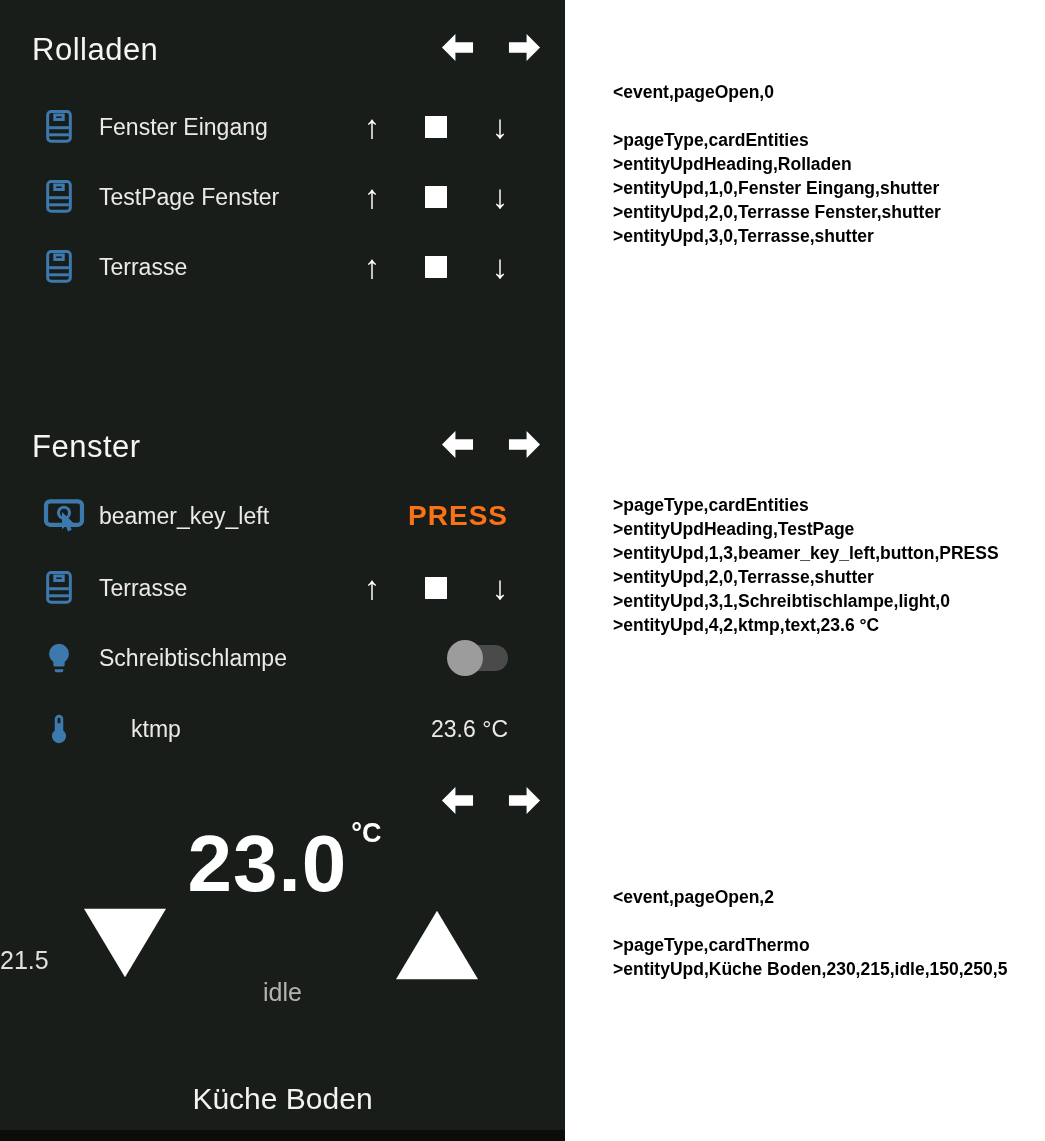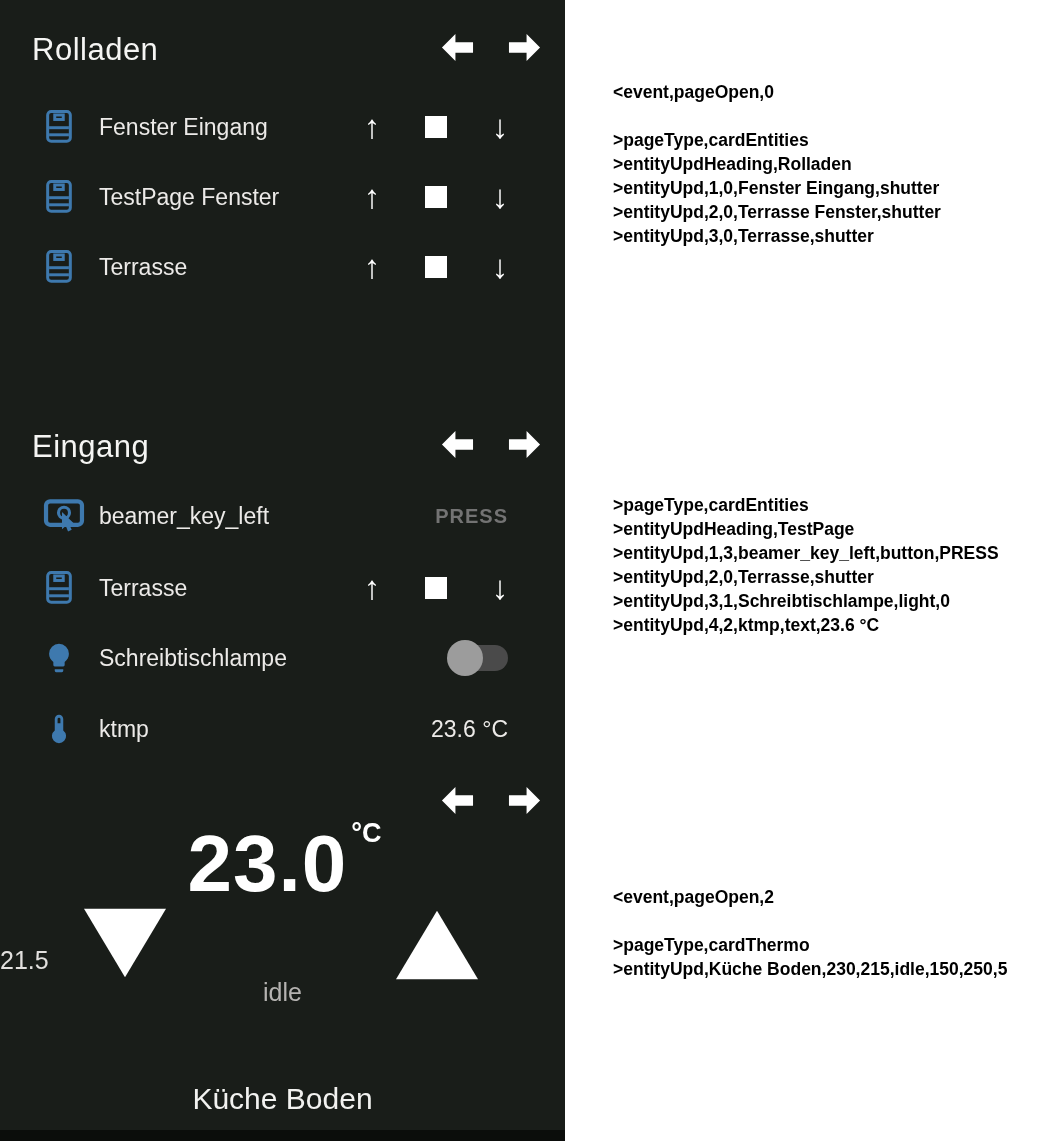--- a/index.html
+++ b/index.html
@@ -33,22 +33,22 @@
                 display:flex; align-items:center; }
   .entity-icon { width:44px; height:46px; display:flex; align-items:center; flex:0 0 44px; }
   .entity-label { font-size:23px; color:#eceae8; margin-left:13px; white-space:nowrap;text-align:center; }
 
   .shutter-controls { position:absolute; left:308px; width:172px; height:48px;
                       display:flex; align-items:center; justify-content:space-between; }
   .arrow-glyph { font-size:33px; color:#ffffff; width:44px; text-align:center;
                  line-height:48px; cursor:pointer; }
   .stop-square { width:22px; height:22px; background:#ffffff; cursor:pointer; }
 
-  .press-label { position:absolute; right:37px; font-size:20px; font-weight:700;
-                 color:#737373; letter-spacing:1px; cursor:pointer; }
+  .press-label { position:absolute; right:37px; font-size:28px; font-weight:700;
+                 color:#f97316; letter-spacing:1px; cursor:pointer; }
   .text-value  { position:absolute; right:37px; font-size:23px; color:#eceae8; }
 
   .toggle { position:absolute; right:37px; width:58px; height:26px; cursor:pointer; }
   .toggle-track { position:absolute; left:0; top:0; width:58px; height:26px;
                   border-radius:13px; background:#4a4a4a; }
   .toggle-knob  { position:absolute; left:-3px; top:-5px; width:36px; height:36px;
                   border-radius:50%; background:#9c9c9c; }
 
   
   .thermo-temp { position:absolute; left:0; top:54px; width:565px; text-align:center;
@@ -144,21 +144,21 @@
         <div class="shutter-controls">
           <span class="arrow-glyph">↑</span>
           <span class="stop-square"></span>
           <span class="arrow-glyph">↓</span>
         </div>
       </div>
     </section>
 
     <section class="card" id="card-testpage">
       <div class="card-header">
-        <span class="card-title">Eingang</span>
+        <span class="card-title">Fenster</span>
         <div class="nav-arrows" style="top:4px;">
           <span class="navbtn">
             <svg width="37" height="29" viewBox="0 0 32 28">
               <path d="M14 1 L1 14 L14 27 V19 H31 V9 H14 Z" fill="#ffffff"></path>
             </svg>
           </span>
           <span class="navbtn">
             <svg width="37" height="29" viewBox="0 0 32 28">
               <path d="M18 1 L31 14 L18 27 V19 H1 V9 H18 Z" fill="#ffffff"></path>
             </svg>
@@ -201,21 +201,21 @@
             <path d="M12,2A7,7 0 0,1 19,9C19,11.38 17.81,13.47 16,14.74V17A1,1 0 0,1 15,18H9A1,1 0 0,1 8,17V14.74C6.19,13.47 5,11.38 5,9A7,7 0 0,1 12,2M9,21V20H15V21A1,1 0 0,1 14,22H10A1,1 0 0,1 9,21Z"></path>
           </svg>
         </span>
         <span class="entity-label">Schreibtischlampe</span>
         <span class="toggle">
           <span class="toggle-track"></span>
           <span class="toggle-knob"></span>
         </span>
       </div>
 
-      <div class="entity-row" style="top:295px;">
+      <div class="entity-row" style="top:295px;gap:32px;">
         <span class="entity-icon">
           <svg width="34" height="42" viewBox="0 0 24 24" fill="#3e79ae">
             <path d="M15 13V5A3 3 0 0 0 9 5V13A5 5 0 1 0 15 13M12 4A1 1 0 0 1 13 5V8H11V5A1 1 0 0 1 12 4Z"></path>
           </svg>
         </span>
         <span class="entity-label">ktmp</span>
         <span class="text-value">23.6 °C</span>
       </div>
     </section>
 

